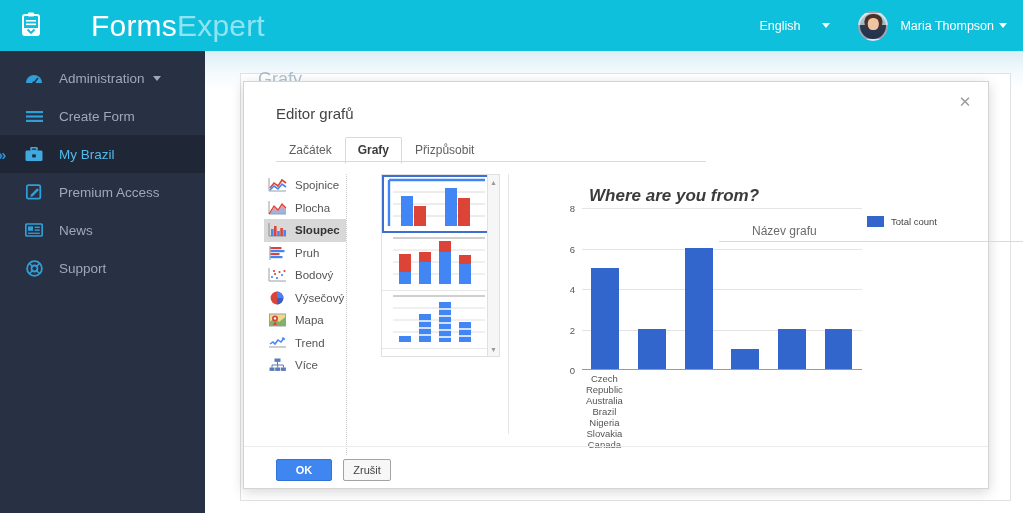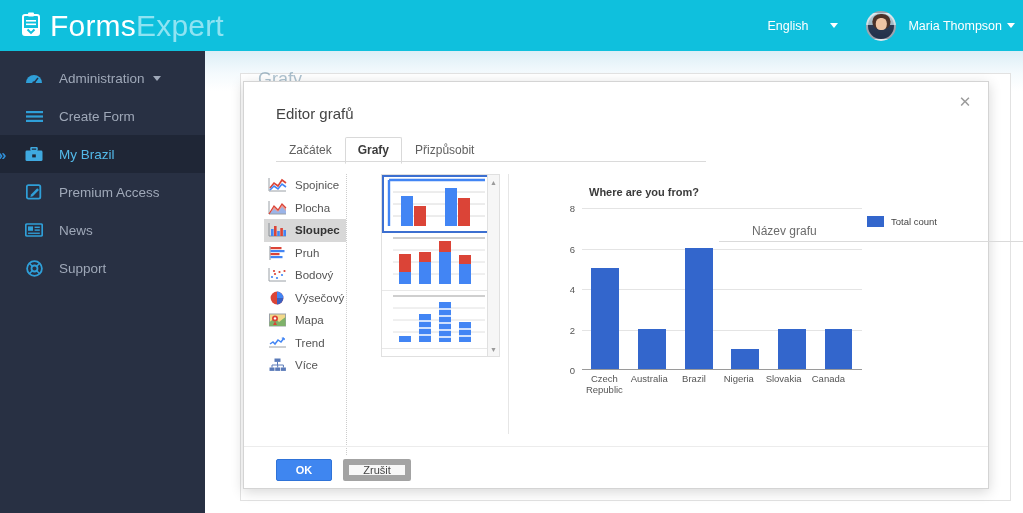--- a/index.html
+++ b/index.html
@@ -17,28 +17,28 @@
     background: #0fc0dd;
     display: flex; align-items: center;
   }
   .brand {
     display: flex; align-items: center; gap: 6px;
     margin-left: 18px; height: 51px;
   }
   .brand-icon { width: 26px; height: 30px; position: relative; flex: 0 0 auto; }
   .brand-text {
     font-size: 30px; letter-spacing: .2px; line-height: 1;
-    display: flex; align-items: flex-start;
+    display: flex; align-items: flex-start; margin-left: 41px;
   }
   .brand-forms { color: #ffffff; font-weight: 300; }
   .brand-expert { color: #8fe3f2; font-weight: 300; }
 
   .header-right {
     margin-left: auto; display: flex; align-items: center;
-    gap: 0; padding-right: 8px; height: 51px;
+    gap: 0; padding-right: 16px; height: 51px;
   }
   .lang {
     color: #ffffff; font-size: 12.5px; display: flex; align-items: center;
     cursor: pointer; padding: 4px 6px;
   }
   .caret-down {
     display: inline-block; width: 0; height: 0;
     border-left: 4px solid transparent; border-right: 4px solid transparent;
     border-top: 5px solid #ffffff; margin-left: 22px;
   }
@@ -188,21 +188,21 @@
   .scroll .arr.up { top: 1px; }
   .scroll .arr.dn { bottom: 1px; }
 
   
   .preview {
     position: absolute; left: 264px; top: 92px; width: 443px; height: 260px;
     border-left: 1px solid #e6e6e6;
   }
   .chart-title {
     position: absolute; left: 80px; top: 12px;
-    font-size: 11px; font-weight: bold; color: #3b3b3b;
+    font-size: 17px; font-weight: bold; color: #3b3b3b; font-style: italic;
   }
   .plot {
     position: absolute; left: 73px; top: 34px; width: 280px; height: 162px;
   }
   .gridline {
     position: absolute; left: 0; width: 100%; height: 1px; background: #e4e4e4;
   }
   .axisline {
     position: absolute; left: 0; bottom: 0; width: 100%; height: 1px; background: #9a9a9a;
   }
@@ -211,21 +211,21 @@
     font-size: 9.5px; color: #555555; transform: translateY(-50%);
   }
   .bars {
     position: absolute; left: 0; bottom: 1px; width: 100%; height: 161px;
     display: flex; align-items: flex-end; justify-content: space-around;
   }
   .barwrap { width: 16%; display: flex; justify-content: center; }
   .bar { width: 62%; background: #3366cc; }
   .xlabels {
     position: absolute; left: 73px; top: 199px; width: 280px;
-    display: flex; justify-content: flex-start;
+    display: flex; justify-content: flex-start; flex-direction: column;
   }
   .xlab {
     width: 16%; text-align: center; font-size: 9.5px; color: #555555;
     line-height: 11px;
   }
   .legend {
     position: absolute; left: 358px; top: 42px;
     display: flex; align-items: center;
   }
   .legend-swatch { width: 17px; height: 11px; background: #3366cc; margin-right: 7px; }
@@ -238,22 +238,22 @@
   .btn {
     position: absolute; top: 377px; height: 22px; font-size: 11px;
     border-radius: 2px; display: flex; align-items: center; justify-content: center;
     cursor: pointer; font-weight: bold;
   }
   .btn-ok {
     left: 32px; width: 56px; background: #3f86f0; color: #ffffff;
     border: 1px solid #2f73d8;
   }
   .btn-cancel {
-    left: 99px; width: 68px; background: #f7f7f7; color: #444444;
-    border: 6px solid #a3a3a3; font-weight: normal;
+    left: 99px; width: 48px; background: #f7f7f7; color: #444444;
+    border: 1px solid #a3a3a3; font-weight: normal;
   }
 </style>
 </head>
 <body>
 
 <div class="app">
 
   <div class="header">
     <div class="brand">
       <span class="brand-icon">

